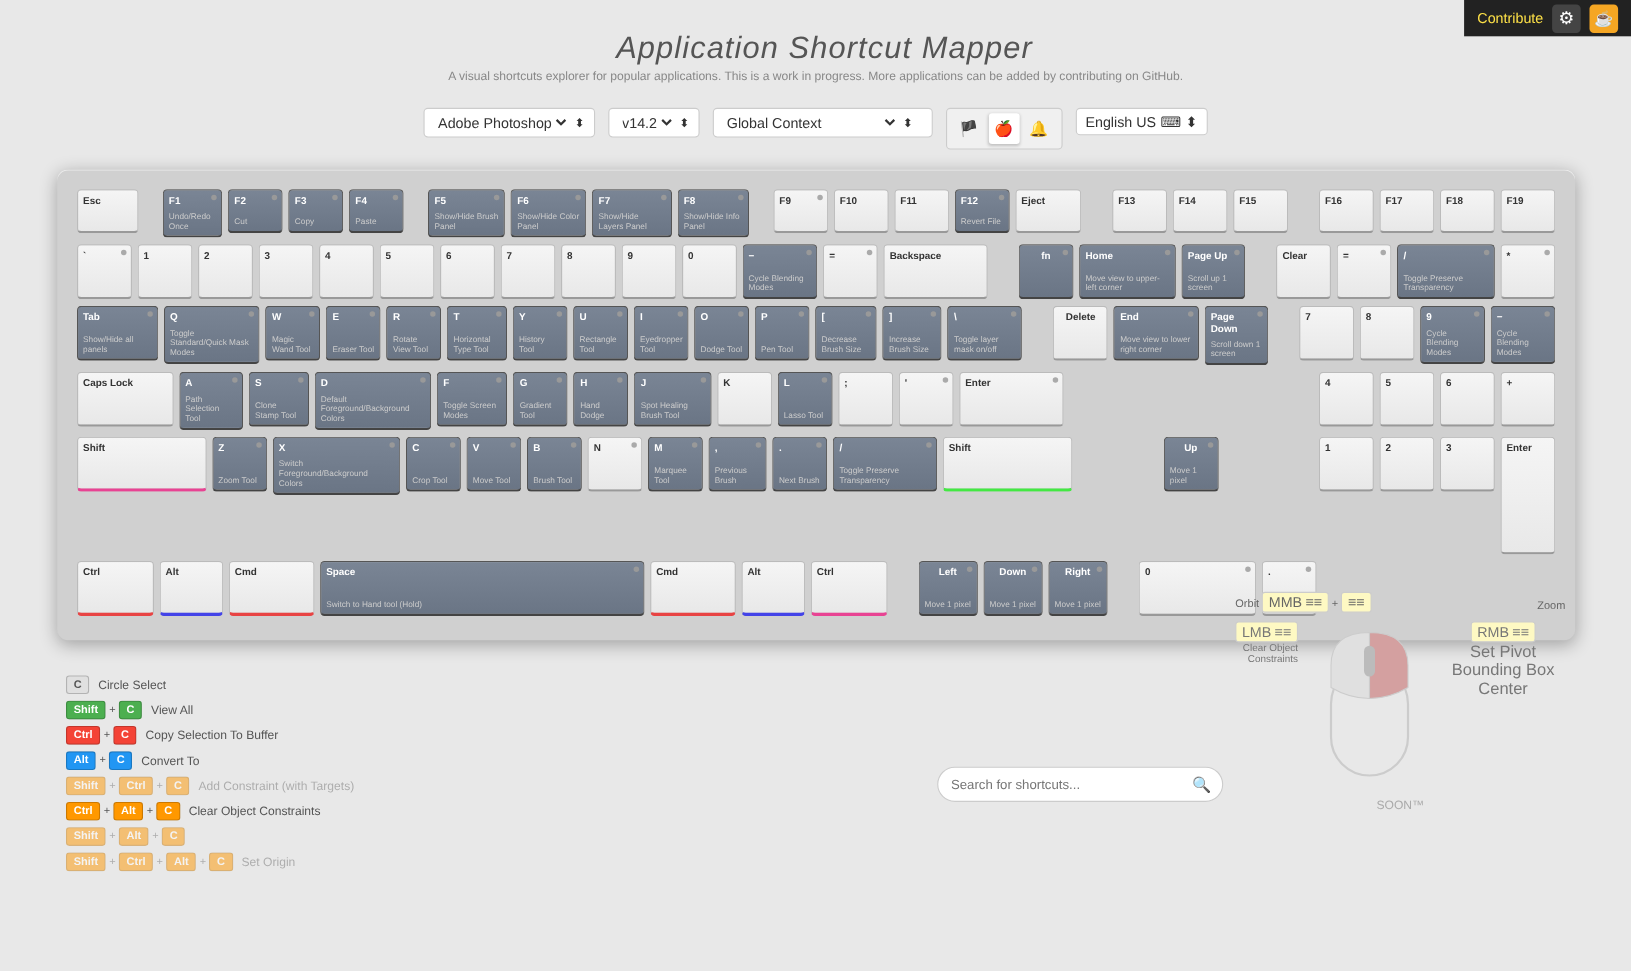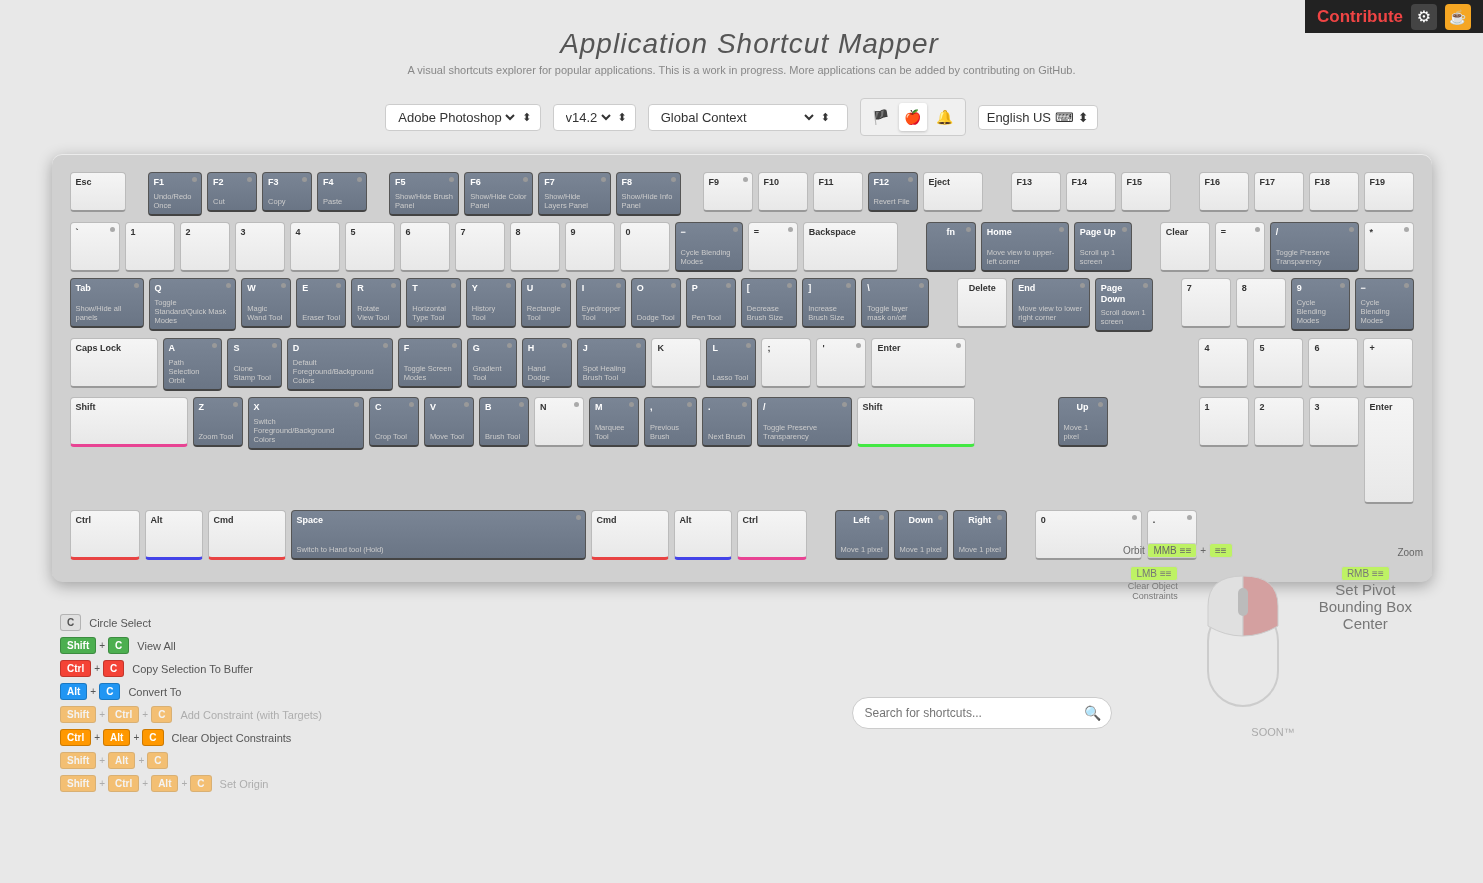--- a/index.html
+++ b/index.html
@@ -18,23 +18,23 @@
       top: 0; right: 0;
       display: flex;
       align-items: center;
       background: #222;
       color: #fff;
       padding: 0 12px;
       height: 33px;
       gap: 8px;
     }
     .top-bar-contribute {
-      font-size: 17px;
-      font-weight: bold;
-      color: #ef4444;
+      font-size: 13px;
+      font-weight: normal;
+      color: #fde047;
     }
     .top-bar-github {
       width: 26px; height: 26px;
       background: #444;
       border-radius: 4px;
       display: flex; align-items: center; justify-content: center;
       font-size: 16px;
     }
     .top-bar-ko {
       width: 26px; height: 26px;
@@ -59,21 +59,21 @@
     }
     .header p {
       font-size: 11px;
       color: #888;
       margin-top: 4px;
     }
 
     
     .controls {
       display: flex;
-      align-items: center;
+      align-items: flex-start;
       justify-content: center;
       gap: 12px;
       margin: 12px 0 18px;
     }
     .select-wrap {
       display: flex;
       align-items: center;
       background: #fff;
       border: 1px solid #ccc;
       border-radius: 4px;
@@ -295,25 +295,25 @@
       justify-content: space-between;
       align-items: flex-end;
       margin-bottom: 8px;
       font-size: 10px;
       color: #666;
     }
     .mouse-badge {
       display: inline-flex;
       align-items: center;
       gap: 3px;
-      background: #bef264;
+      background: #fef9c3;
       border: 1px solid #ccc;
       border-radius: 3px;
       padding: 1px 5px;
-      font-size: 10px;
+      font-size: 13px;
     }
     .mouse-soon {
       text-align: center;
       font-size: 11px;
       color: #aaa;
       margin-top: 8px;
     }
     .bottom-section {
       display: flex;
       margin-top: 16px;
@@ -669,21 +669,21 @@
         <div class="key-dot"></div>
       </div>
     </div>
 
     <div class="key-row">
       <div class="key key-capslock">
         <span class="key-name">Caps Lock</span>
       </div>
       <div class="key dark">
         <span class="key-name">A</span>
-        <span class="key-action">Path Selection Orbit</span>
+        <span class="key-action">Path Selection Tool</span>
         <div class="key-dot"></div>
       </div>
       <div class="key dark">
         <span class="key-name">S</span>
         <span class="key-action">Clone Stamp Tool</span>
         <div class="key-dot"></div>
       </div>
       <div class="key dark">
         <span class="key-name">D</span>
         <span class="key-action">Default Foreground/Background Colors</span>

